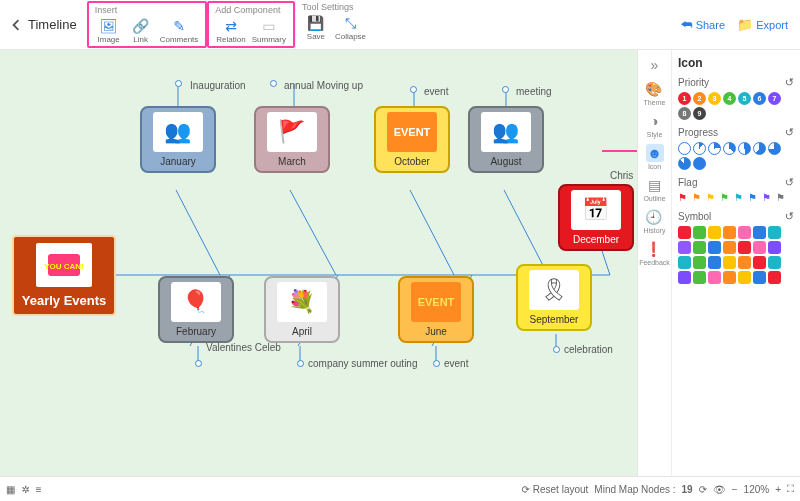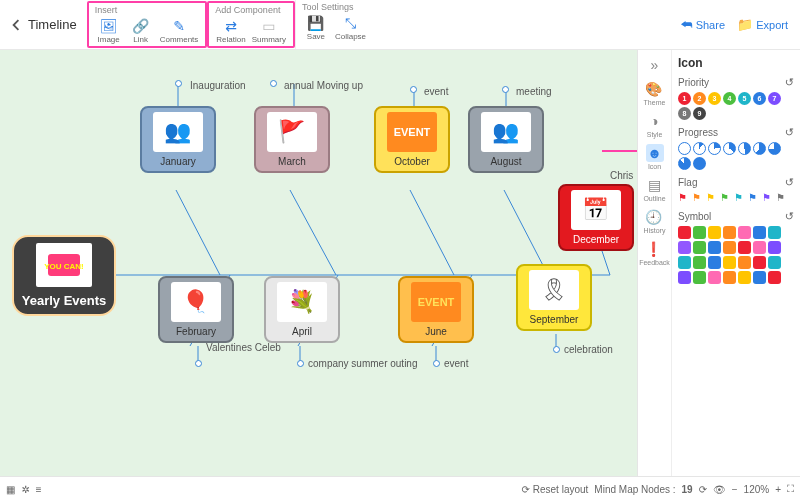--- a/index.html
+++ b/index.html
@@ -15,21 +15,21 @@
 .tbtn{display:flex;flex-direction:column;align-items:center;min-width:28px;padding:2px 1px;border-radius:3px}
 .tbtn .ico{width:16px;height:16px;margin-bottom:1px;display:flex;align-items:center;justify-content:center;font-size:14px;color:#2b7de1}
 .tbtn .lbl{font-size:8px;color:#666;white-space:nowrap}
 .tbtn.gray .ico{color:#bbb}
 .spacer{flex:1}
 .share{display:flex;align-items:center;gap:12px;padding-right:4px}
 .share .sitm{display:flex;align-items:center;gap:3px;color:#2b7de1;font-size:11px}
 .share .sitm .ico{font-size:13px}
 .canvas{position:absolute;left:0;top:50px;right:163px;bottom:25px;background:#e4f3e4}
 svg.conn{position:absolute;left:0;top:0;width:100%;height:100%}
-.root{position:absolute;left:12px;top:185px;width:104px;background:#404040;border:2px solid #ffd79b;border-radius:16px;text-align:center;padding:6px}
+.root{position:absolute;left:12px;top:185px;width:104px;background:#c2410c;border:2px solid #ffd79b;border-radius:4px;text-align:center;padding:6px}
 .root .pic{background:#fff;width:56px;height:44px;margin:0 auto 6px;border-radius:2px;display:flex;align-items:center;justify-content:center}
 .root .ttl{color:#fff;font-weight:bold;font-size:13px}
 .node{position:absolute;width:76px;border-radius:8px;text-align:center;border:2px solid #888;padding-top:4px}
 .node .npic{width:50px;height:40px;margin:0 auto 2px;background:#fff;border-radius:3px;display:flex;align-items:center;justify-content:center;font-size:22px}
 .node .ntxt{font-size:10px;padding:2px 0 4px;color:#333}
 .note{position:absolute;font-size:10px;color:#555}
 .dot{position:absolute;width:7px;height:7px;border:1px solid #3a87d6;background:#fff;border-radius:50%}
 .side{position:absolute;right:0;top:50px;bottom:25px;width:163px;border-left:1px solid #e5e5e5;display:flex;background:#fff}
 .rail{width:34px;border-right:1px solid #eee;display:flex;flex-direction:column;align-items:center;padding-top:6px;gap:6px}
 .rail .ritem{display:flex;flex-direction:column;align-items:center;font-size:7px;color:#888;gap:1px;width:100%}

